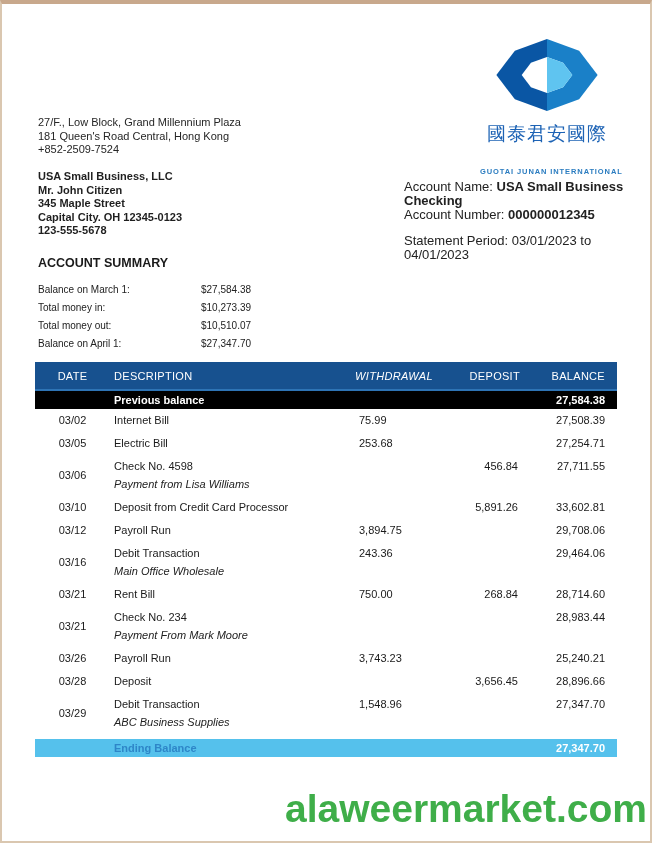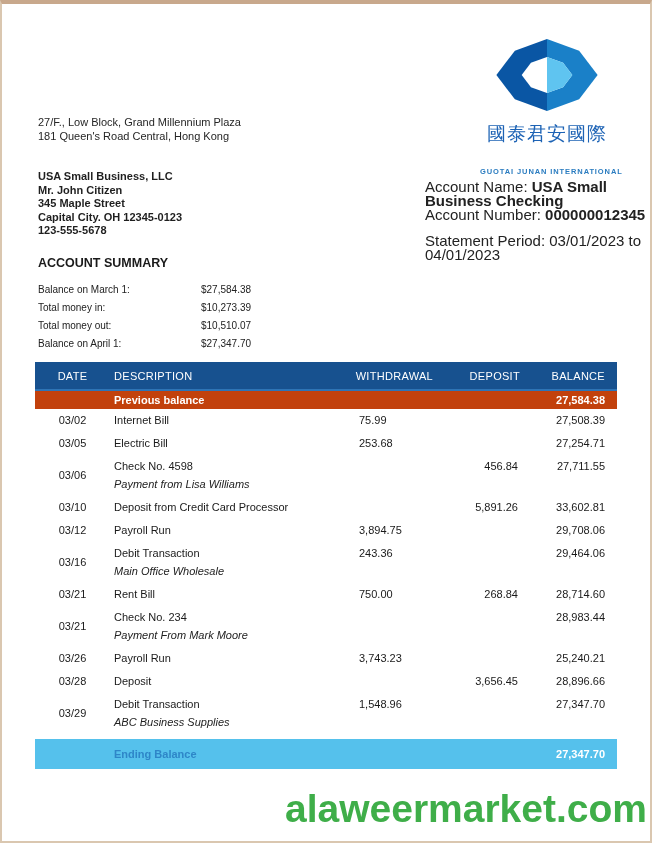--- a/index.html
+++ b/index.html
@@ -10,48 +10,48 @@
     border-right:2px solid #DAC7B0; border-bottom:2px solid #DAC7B0;
     font-family:"Liberation Sans", sans-serif; color:#222;
   }
   
   .logo { position:absolute; left:478px; top:34px; width:134px; text-align:center; }
   .logo .cn { font-size:19px; font-weight:400; color:#1D63B5; letter-spacing:1px; margin-top:5px; white-space:nowrap; }
   .logo .en { font-size:7.5px; font-weight:700; color:#2A7CC0; letter-spacing:0.9px; margin-top:20px; white-space:nowrap; }
   
   .addr { position:absolute; left:36px; top:112px; font-size:11px; line-height:13.5px; color:#262626; }
   .recipient { position:absolute; left:36px; top:166px; font-size:11px; line-height:13.5px; font-weight:700; color:#1f1f1f; }
-  .account-info { position:absolute; left:423px; top:176px; font-size:15px; line-height:14px; }
+  .account-info { position:absolute; left:402px; top:176px; font-size:13px; line-height:14px; }
   .account-info .val { font-weight:700; }
   .account-info .stmt { margin-top:12px; }
   
   .summary-title { position:absolute; left:36px; top:252px; font-size:12.5px; font-weight:700; color:#1a1a1a; }
   .summary { position:absolute; left:36px; top:277px; font-size:10px; line-height:18px; }
   .summary .srow { display:flex; }
   .summary .slabel { width:163px; }
   
   .txn { position:absolute; left:33px; top:358px; width:582px; font-size:11px; }
   .grid5 { display:grid; grid-template-columns:75px 245px 80px 85px 1fr; }
   .thead { background:#17518F; color:#fff; height:27px; align-items:center; border-bottom:2px solid #2E74B5; letter-spacing:0.3px; }
   .h-date { text-align:center; }
   .h-desc { padding-left:4px; }
-  .h-wd { text-align:right; padding-right:2px; }
+  .h-wd { text-align:center; padding-right:2px;font-style:italic; }
   .h-dep { text-align:right; }
   .h-bal { text-align:right; padding-right:12px; }
-  .prev { background:#c2410c; color:#fff; font-weight:700; height:18px; align-items:center; }
+  .prev { background:#000000; color:#fff; font-weight:700; height:18px; align-items:center; }
   .prev .plabel { grid-column:2; padding-left:4px; }
   .prev .pbal { grid-column:5; text-align:right; padding-right:12px; }
   .trow { padding:5px 0; align-items:start; line-height:13px; color:#1a1a1a; }
   .trow .date { text-align:center; align-self:center; }
   .desc { padding-left:4px; }
   .desc-note { font-style:italic; margin-top:5px; color:#222; }
   .wd { padding-left:4px; }
   .dep { text-align:right; padding-right:2px; }
   .bal { text-align:right; padding-right:12px; }
-  .ending { margin-top:5px; background:#55C1EC; height:30px; align-items:center; font-weight:700; }
+  .ending { margin-top:5px; background:#55C1EC; height:18px; align-items:center; font-weight:700; }
   .ending .elabel { grid-column:2; padding-left:4px; color:#2E86C8; }
   .ending .ebal { grid-column:5; text-align:right; padding-right:12px; color:#fff; }
   
   .watermark { position:absolute; top:783px; right:3px; font-size:39px; font-weight:700; color:#3FAE49; white-space:nowrap; }
 </style>
 </head>
 <body>
 
 <div class="page">
 
@@ -62,20 +62,21 @@
       <polygon points="60,19.5 76.5,25.5 86,38 76.5,50.5 60,56.5 43.5,50.5 34,38 43.5,25.5" fill="#ffffff"></polygon>
       <polygon points="60,19.5 76.5,25.5 86,38 76.5,50.5 60,56.5" fill="#5FC4F0"></polygon>
     </svg>
     <div class="cn">國泰君安國際</div>
     <div class="en">GUOTAI JUNAN INTERNATIONAL</div>
   </div>
 
   <div class="addr">
     <div>27/F., Low Block, Grand Millennium Plaza</div>
     <div>181 Queen's Road Central, Hong Kong</div>
+    <div>+852-2509-7524</div>
   </div>
 
   <div class="recipient">
     <div>USA Small Business, LLC</div>
     <div>Mr. John Citizen</div>
     <div>345 Maple Street</div>
     <div>Capital City. OH 12345-0123</div>
     <div>123-555-5678</div>
   </div>
 

